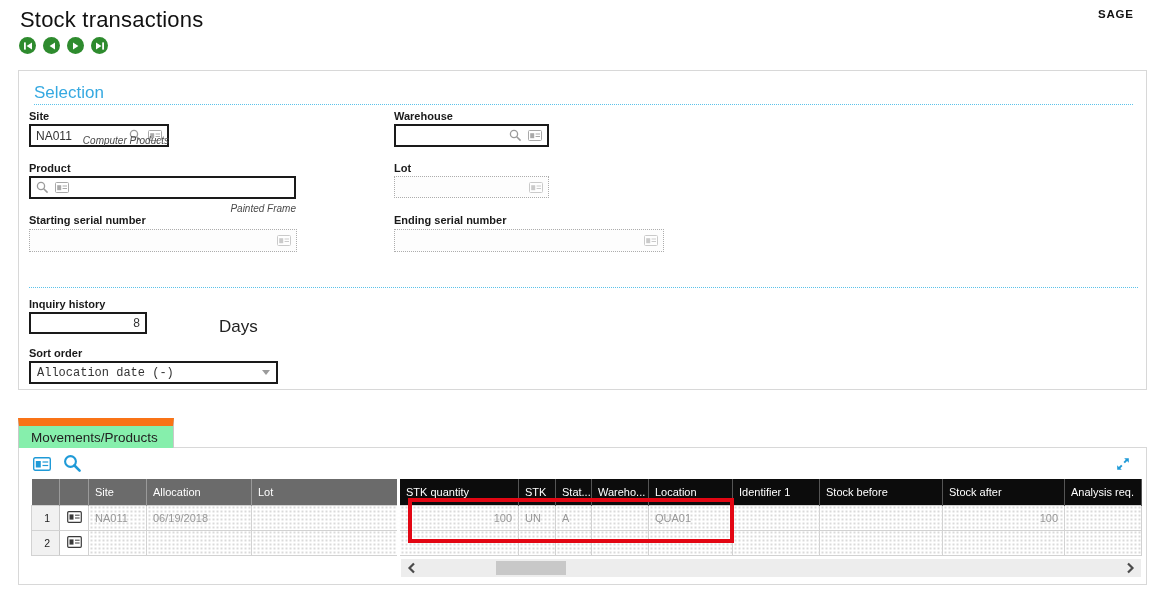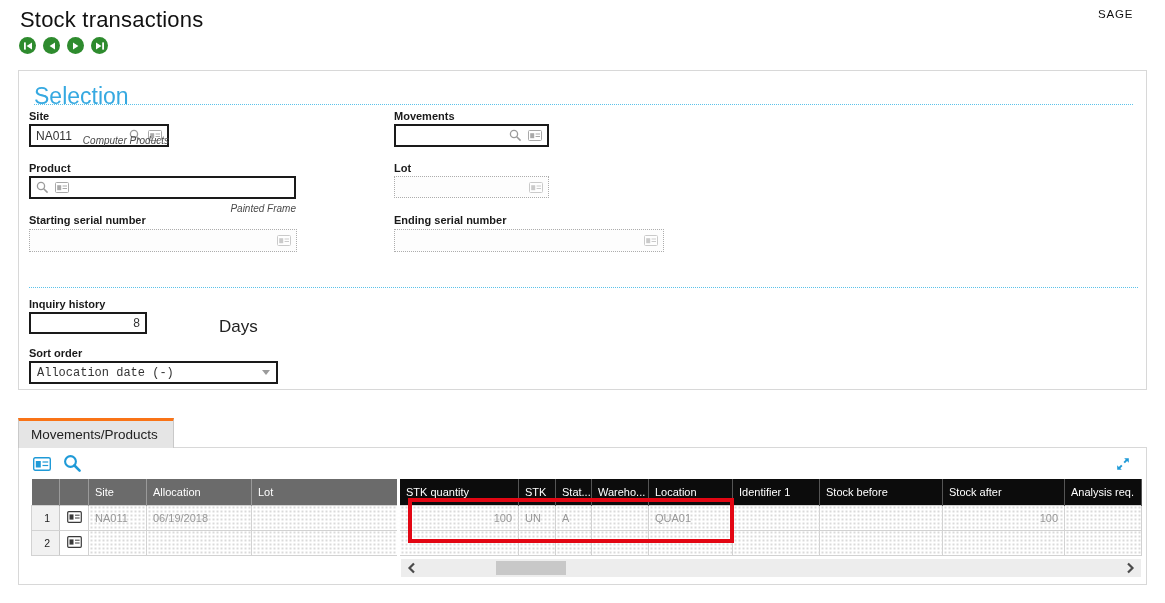--- a/index.html
+++ b/index.html
@@ -2,53 +2,53 @@
 <html><head>
 <meta charset="utf-8">
 <style>
   * { margin:0; padding:0; box-sizing:border-box; }
   html,body { width:1165px; height:603px; background:#ffffff;
     font-family:"Liberation Sans", sans-serif; color:#1a1a1a; overflow:hidden; }
   .abs { position:absolute; }
 
   
   #page-title { left:20px; top:7px; font-size:22px; font-weight:400; color:#111; letter-spacing:0.2px; }
-  #brand { left:1098px; top:8px; font-size:11.5px; font-weight:400; letter-spacing:0.8px; color:#111; }
+  #brand { left:1098px; top:8px; font-size:11.5px; font-weight:700; letter-spacing:0.8px; color:#111; }
   #record-nav { left:19px; top:37px; display:flex; gap:7px; }
   .nav-btn { width:17px; height:17px; border-radius:50%; background:#2e8b2e;
     display:flex; align-items:center; justify-content:center; cursor:pointer; }
   .nav-btn svg { display:block; }
 
   
   .panel { background:#fff; border:1px solid #d8d8d8; }
   #selection-panel { left:18px; top:70px; width:1129px; height:320px; }
   #movements-panel { left:18px; top:447px; width:1129px; height:138px; }
 
-  #selection-heading { left:15px; top:12px; font-size:23px; color:#36a9e1; font-weight:400; }
+  #selection-heading { left:15px; top:12px; font-size:17px; color:#36a9e1; font-weight:400; }
   .dotted-sep { border-top:1px dotted #5bc2ea; height:0; }
   #sep1 { left:15px; top:33px; width:1099px; }
   #sep2 { left:10px; top:216px; width:1109px; }
 
   .fld-label { font-size:11px; font-weight:700; color:#1a1a1a; }
   .input { background:#fff; border:2px solid #1a1a1a; display:flex; align-items:center;
     font-size:12px; color:#333; padding:0 5px; }
   .input .val { flex:1 1 auto; white-space:nowrap; overflow:hidden; }
   .input .icons { display:flex; align-items:center; gap:6px; flex:0 0 auto; }
   .input.dotted { border:1px dotted #adadad; background:#fdfdfd; }
   .desc { font-size:10px; font-style:italic; color:#4a4a4a; text-align:right; }
   .unit { font-size:17px; color:#222; }
   .select { background:#fff; border:2px solid #1a1a1a; display:flex; align-items:center;
     font-size:12px; color:#333; padding:0 6px; }
   .select .val { flex:1;font-family:Liberation Mono, monospace; }
   .caret { width:0; height:0; border-left:4px solid transparent; border-right:4px solid transparent;
     border-top:5px solid #9b9b9b; }
 
   
-  #movements-tab { left:18px; top:418px; width:156px; height:30px; background:#e5e5e5;
-    border:1px solid #c9c9c9; border-top:3px solid #f97316; border-bottom:none; z-index:3;
+  #movements-tab { left:18px; top:418px; width:156px; height:30px; background:#86efac;
+    border:1px solid #c9c9c9; border-top:8px solid #f97316; border-bottom:none; z-index:3;
     display:flex; align-items:center; padding-left:12px; font-size:13.5px; color:#222; }
 
   
   .tool { cursor:pointer; }
   #tbl-card-icon { left:14px; top:9px; }
   #tbl-search-icon { left:44px; top:6px; }
   #expand-icon { left:1096px; top:8px; }
 
   
   #grid { left:12px; top:31px; border-collapse:collapse; table-layout:fixed; width:1110px; }
@@ -123,21 +123,21 @@
       <svg width="14" height="11" viewBox="0 0 14 11">
         <rect x="0.5" y="0.5" width="13" height="10" rx="1" fill="#fff" stroke="#a9a9a9"></rect>
         <rect x="2.2" y="3.2" width="4" height="5" fill="#a9a9a9"></rect>
         <line x1="7.6" y1="4" x2="12" y2="4" stroke="#a9a9a9"></line>
         <line x1="7.6" y1="6.5" x2="12" y2="6.5" stroke="#a9a9a9"></line>
       </svg>
     </span>
   </div>
   <div class="abs desc" style="left:10px; top:64px; width:140px;">Computer Products</div>
 
-  <div class="abs fld-label" style="left:375px; top:39px;">Movements</div>
+  <div class="abs fld-label" style="left:375px; top:39px;">Warehouse</div>
   <div class="abs input" style="left:375px; top:53px; width:155px; height:23px;">
     <span class="val"></span>
     <span class="icons">
       <svg width="13" height="13" viewBox="0 0 13 13">
         <circle cx="5" cy="5" r="3.6" fill="none" stroke="#9b9b9b" stroke-width="1.3"></circle>
         <line x1="7.7" y1="7.7" x2="11.6" y2="11.6" stroke="#9b9b9b" stroke-width="1.5"></line>
       </svg>
       <svg width="14" height="11" viewBox="0 0 14 11">
         <rect x="0.5" y="0.5" width="13" height="10" rx="1" fill="#fff" stroke="#a9a9a9"></rect>
         <rect x="2.2" y="3.2" width="4" height="5" fill="#a9a9a9"></rect>

